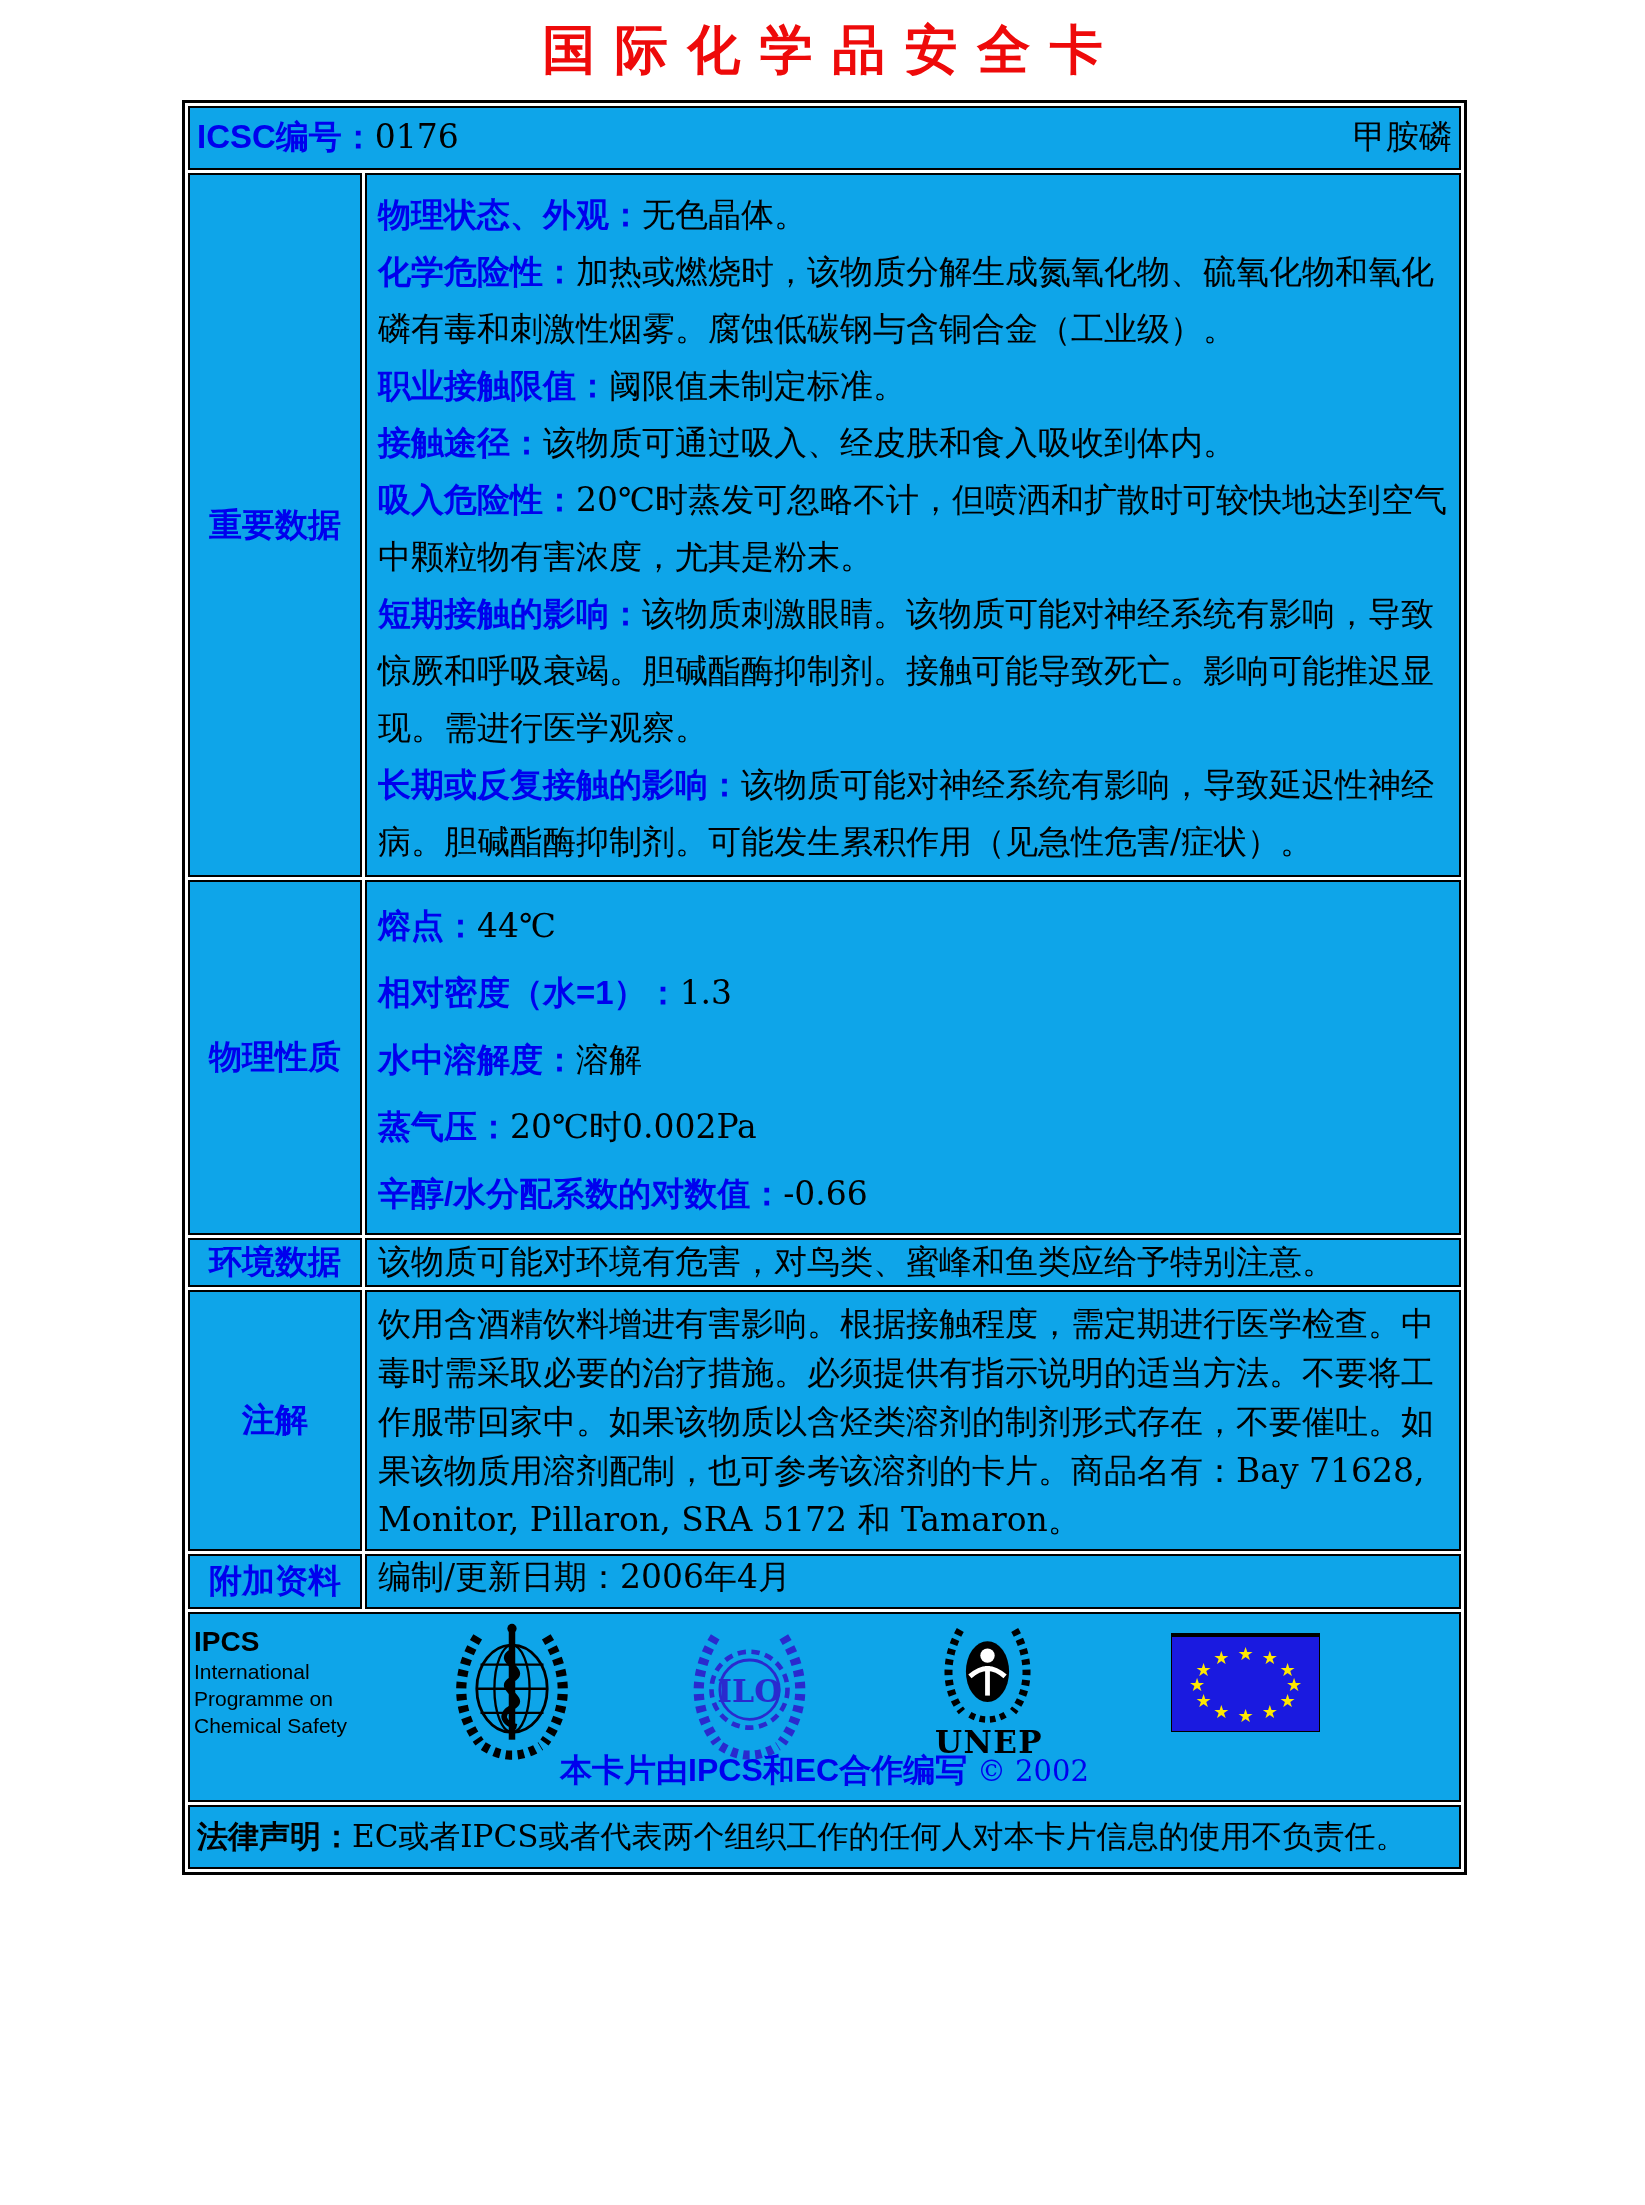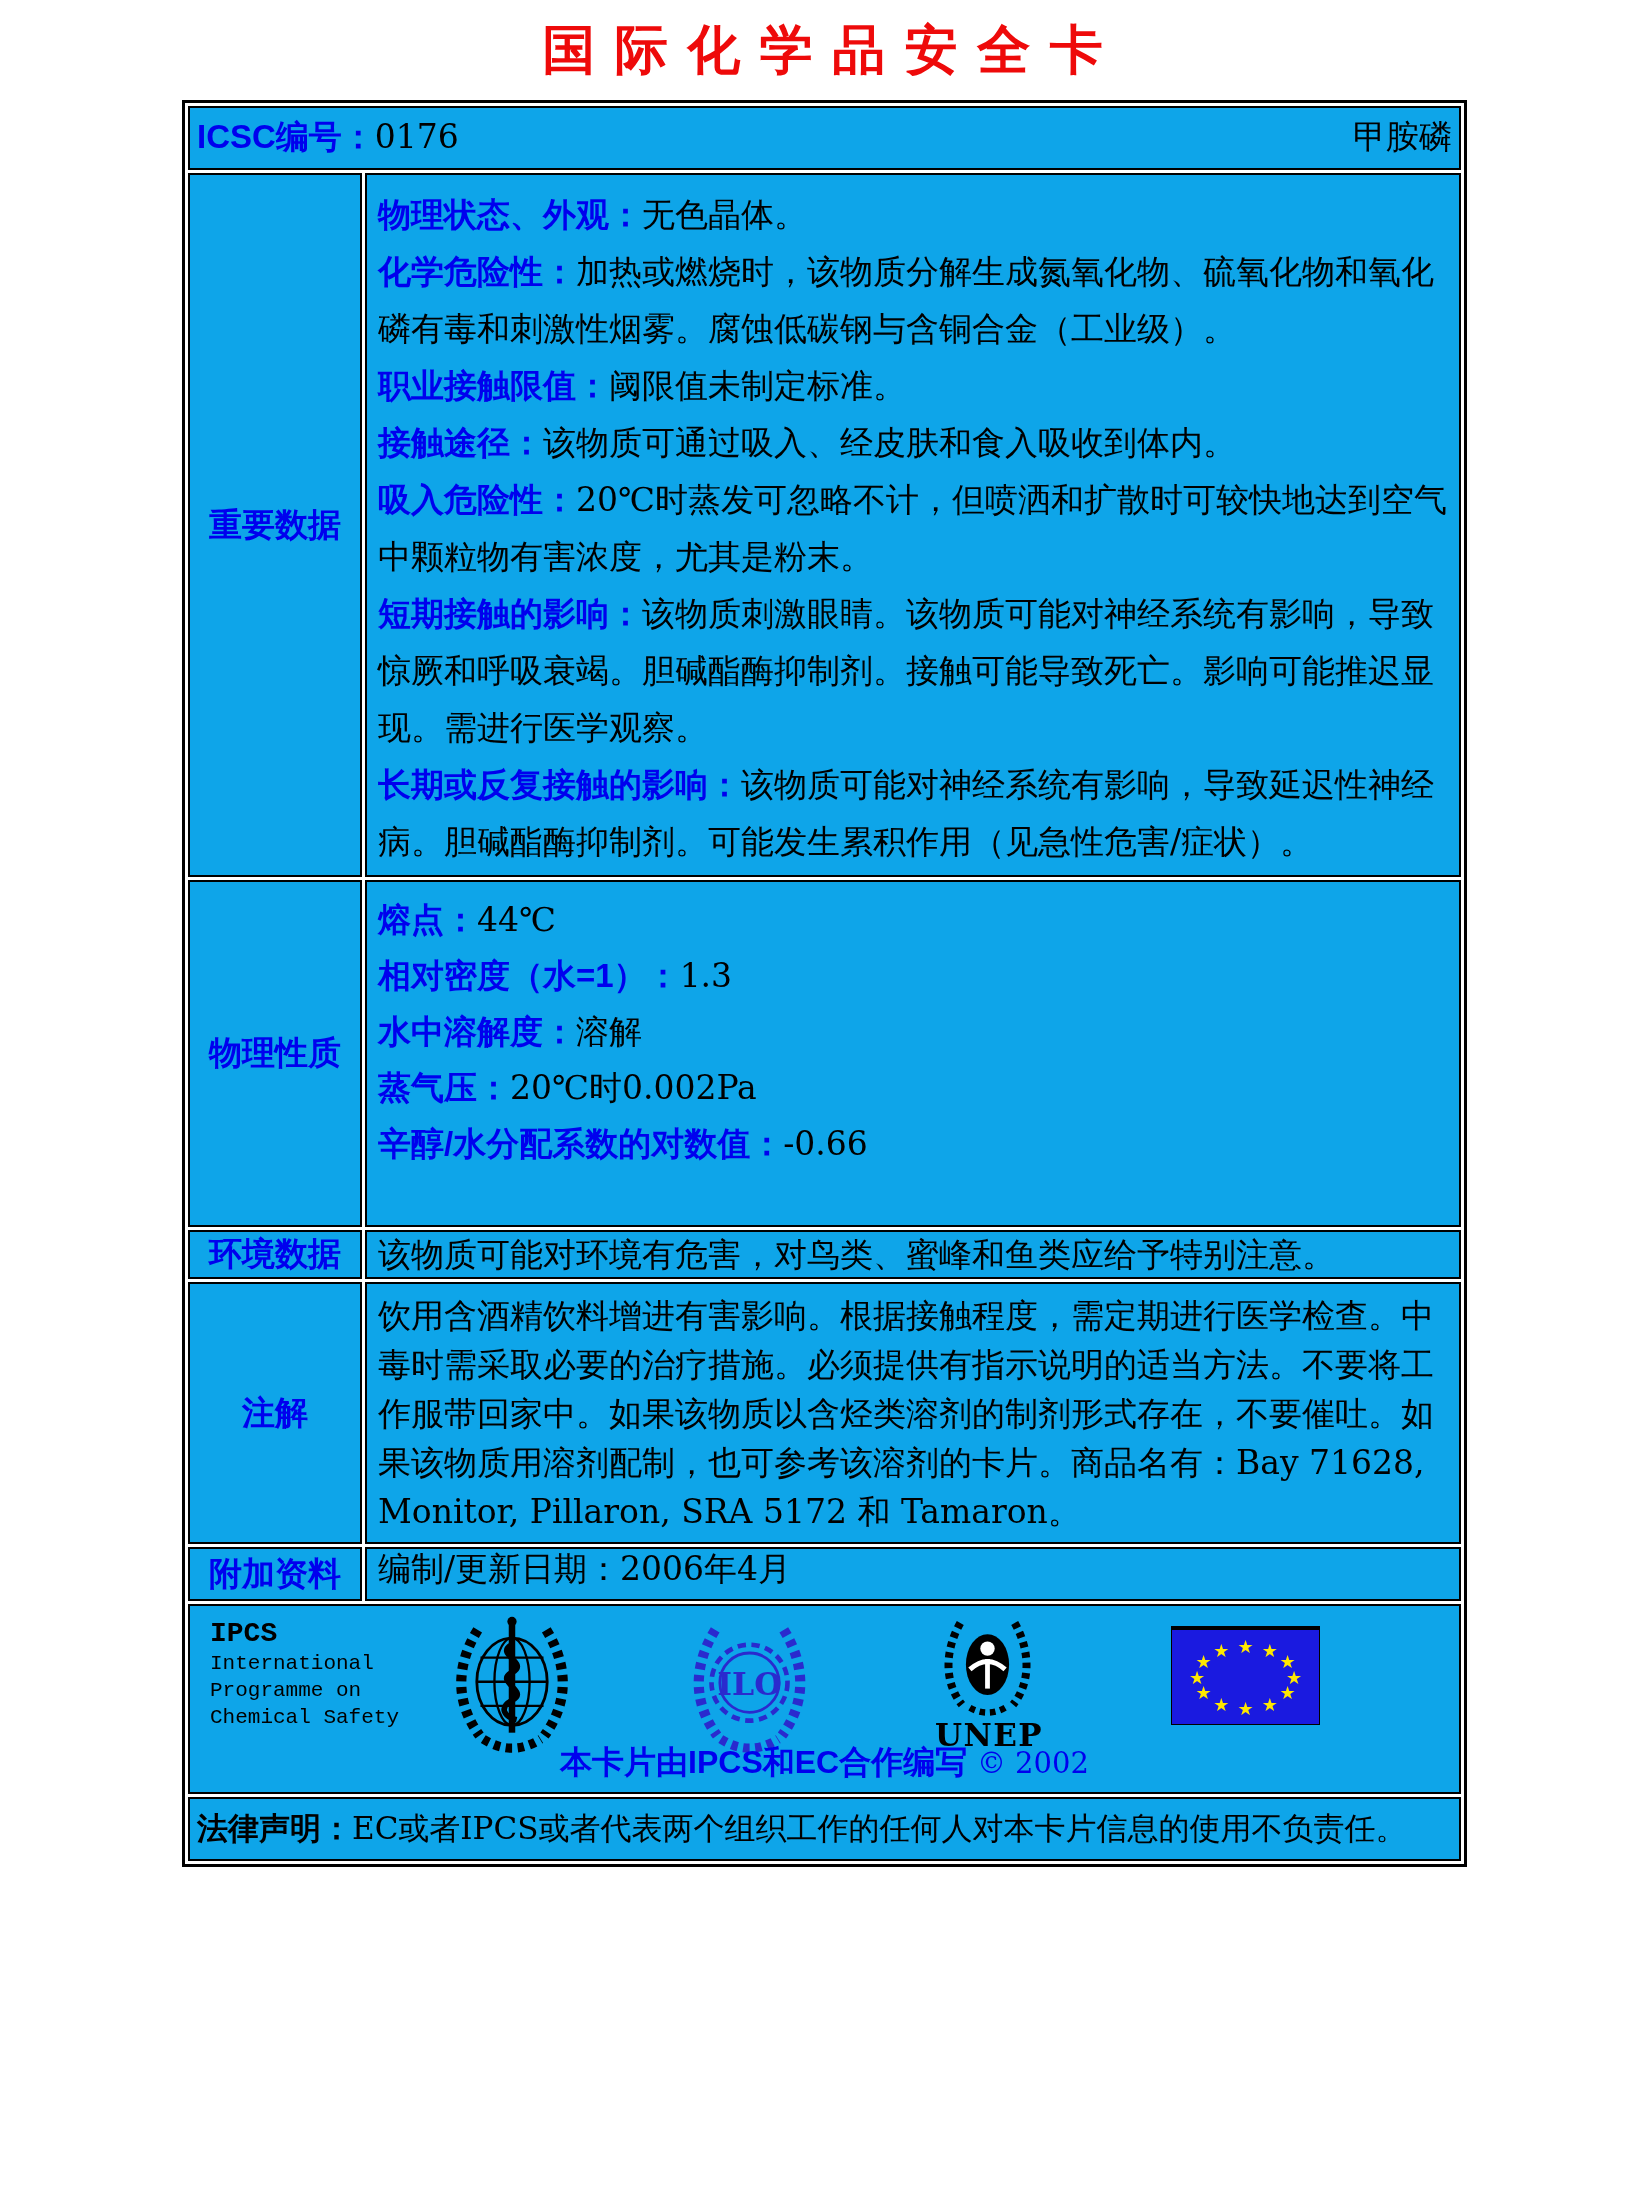--- a/index.html
+++ b/index.html
@@ -53,34 +53,34 @@
 
   tr.r-header td { height: 64px; font-size: 33px; padding: 0 7px; }
   .header-flex { display: flex; justify-content: space-between; align-items: center; }
   .header-left { }
   .chem-name { font-size: 33px; }
 
   tr.r-important td { height: 681px; }
   tr.r-important td.content-cell { vertical-align: top; padding-top: 11px; }
 
   tr.r-physical td { height: 347px; }
-  tr.r-physical td.content-cell { vertical-align: top; padding-top: 9.7px; line-height: 56px; margin-top: 13px; }
+  tr.r-physical td.content-cell { vertical-align: top; padding-top: 9.7px; line-height: 67px; margin-top: 13px; }
 
   tr.r-env td { height: 40px; }
   tr.r-env td.content-cell { line-height: 38px; padding-top: 1.4px; padding-bottom: 1.4px; }
 
   tr.r-notes td { height: 243px; margin-top: 48px; }
   tr.r-notes td.content-cell { vertical-align: top; padding-top: 7px; line-height: 49px; }
 
   tr.r-extra td { height: 40px; }
   tr.r-extra td.content-cell { line-height: 38px; padding-top: 1.4px; padding-bottom: 11px; }
 
   tr.r-logos td { height: 186px; padding: 0; }
   .logos-wrap { position: relative; width: 100%; height: 186px; }
-  .ipcs-block { position: absolute; left: 20px; top: 11px; font-family: Liberation Mono, monospace; }
+  .ipcs-block { position: absolute; left: 4px; top: 11px; font-family: Liberation Sans, sans-serif; }
   .ipcs-name { font-size: 28px; font-weight: bold; line-height: 33px; }
   .ipcs-line { font-size: 21px; line-height: 27px; }
 
   .logo { position: absolute; top: 8.3px; }
   .who-logo  { left: 256px; width: 132px; height: 139px; }
   .ilo-logo  { left: 495px; width: 129px; height: 139px; }
   .unep-logo { left: 742px; width: 111px; text-align: right; }
   .unep-logo svg { width: 111px; height: 104px; display: block; }
   .unep-text { font-family: "DejaVu Serif", serif; font-weight: bold; font-size: 31px; line-height: 32px; letter-spacing: 1.4px; }
 

